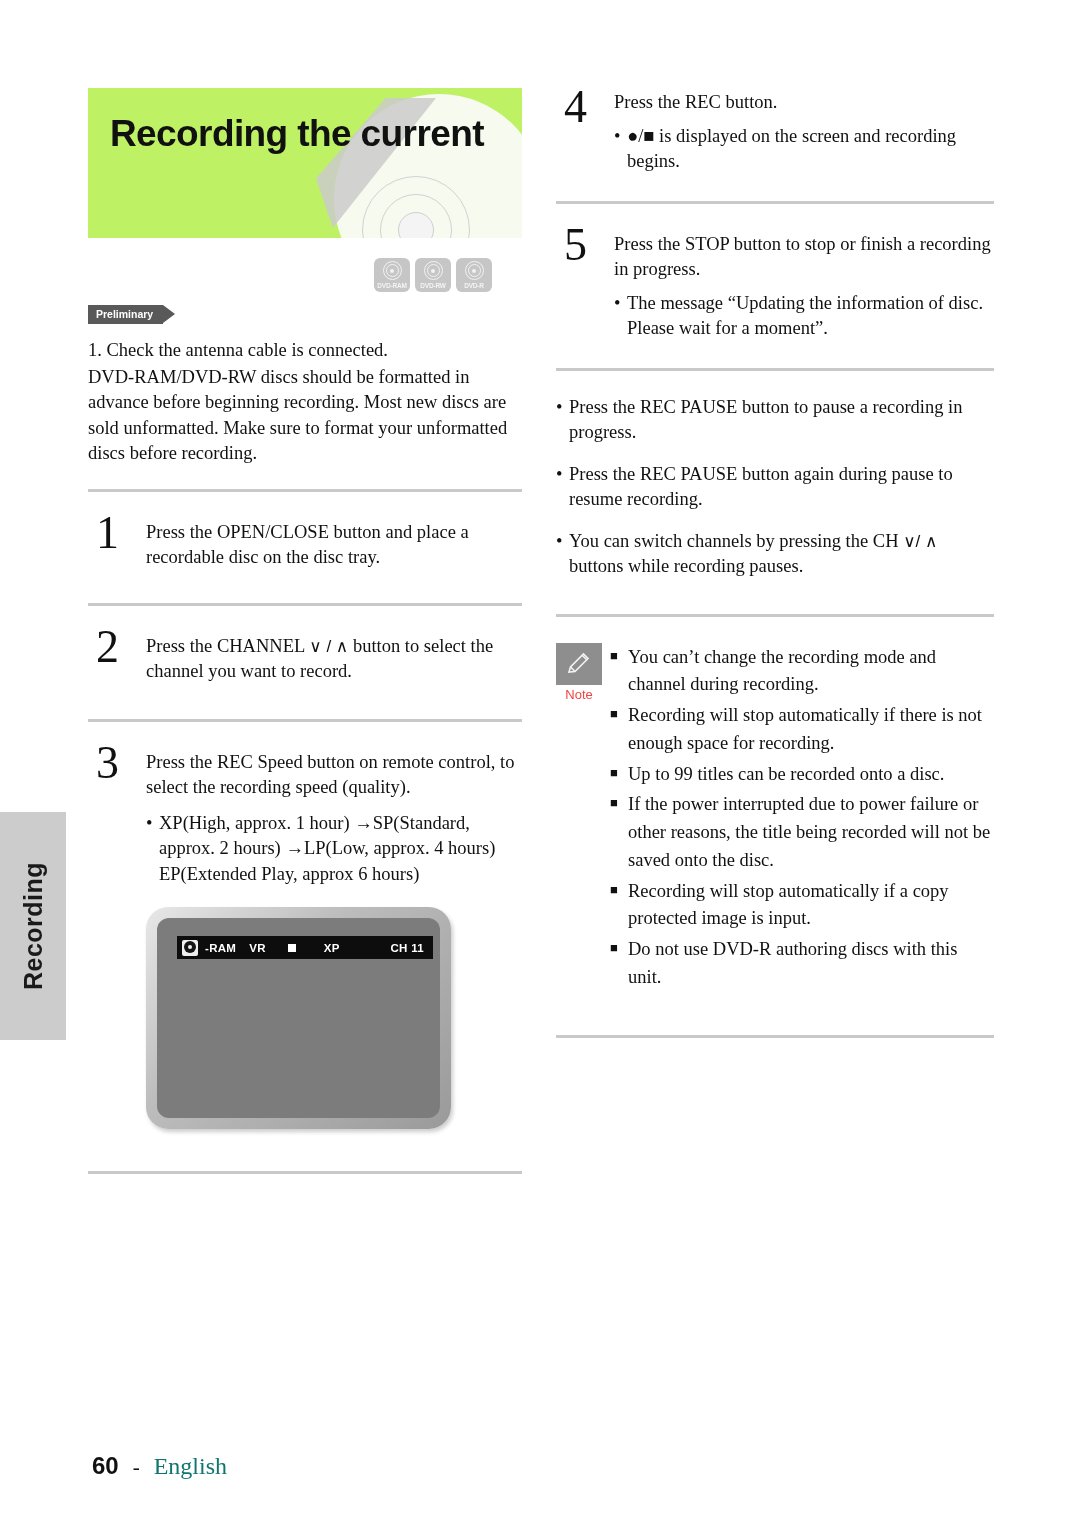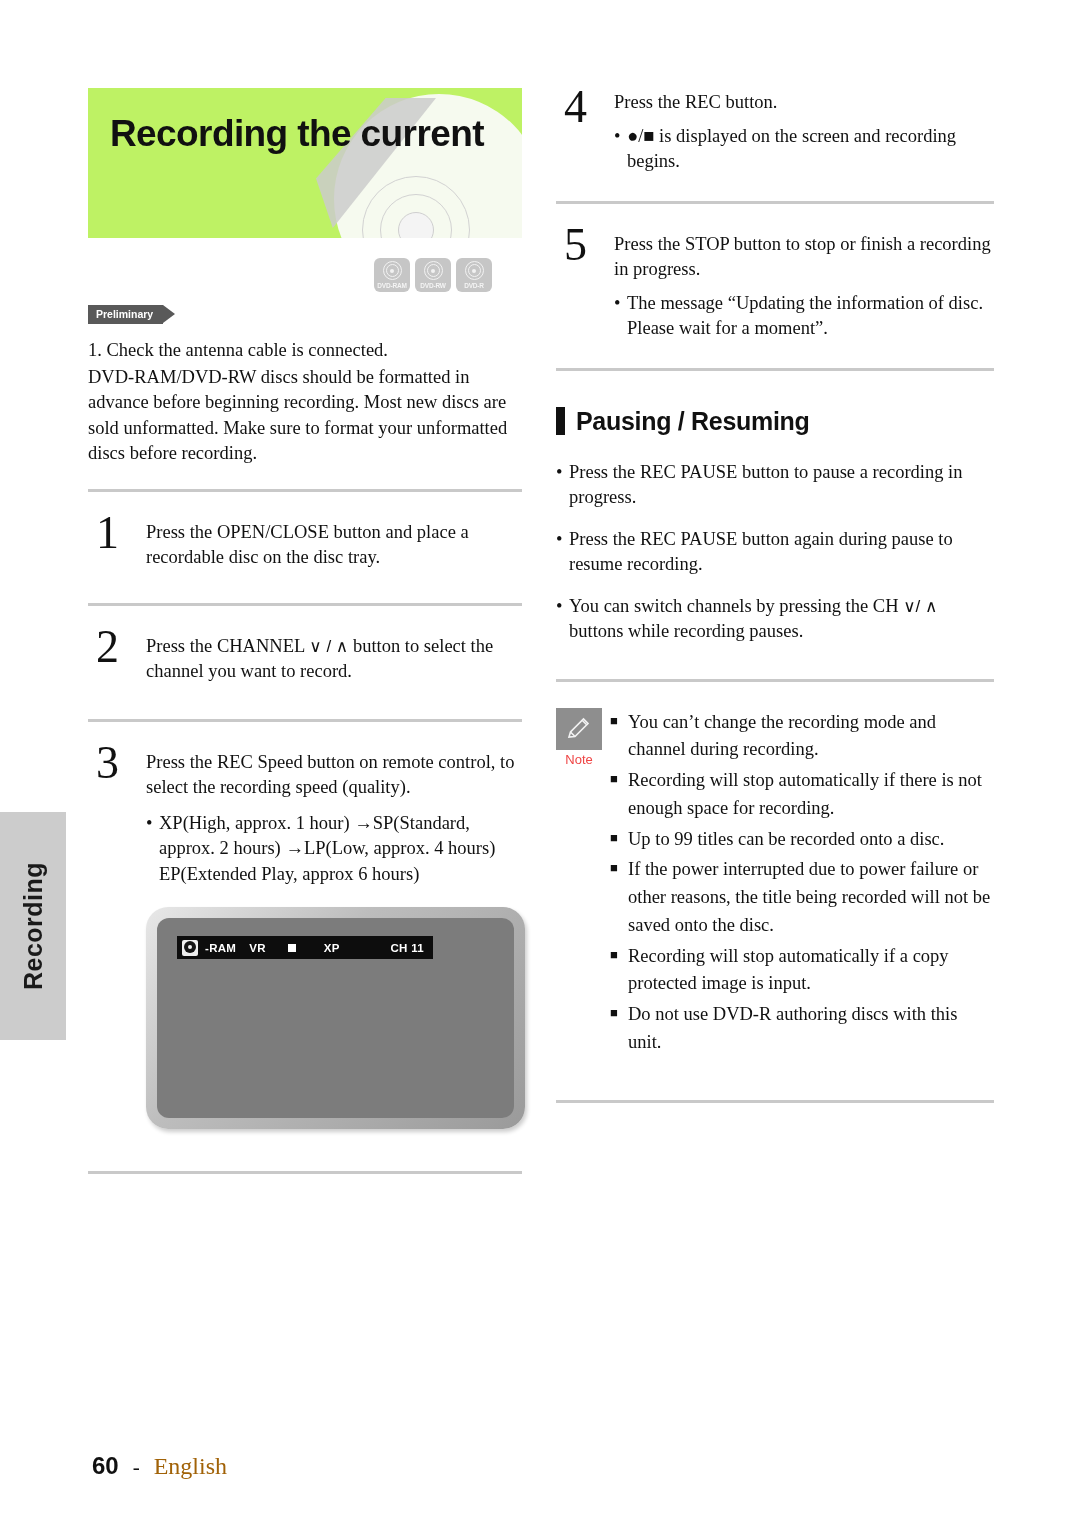--- a/index.html
+++ b/index.html
@@ -215,21 +215,21 @@
     font-family: "Liberation Sans", sans-serif;
     font-size: 17px;
   }
 
   
   .tv-figure {
     margin-top: 20px;
     padding-left: 58px;
   }
   .tv-outer {
-    width: 379px; height: 222px;
+    width: 305px; height: 222px;
     border-radius: 22px;
     background: linear-gradient(135deg,#e8e8e8 0%, #bdbdbd 38%, #9a9a9a 100%);
     padding: 11px;
     position: relative;
     box-shadow: 2px 3px 4px rgba(0,0,0,0.20);
   }
   .tv-screen {
     width: 100%; height: 100%;
     border-radius: 12px;
     background: #7c7c7c;
@@ -359,21 +359,21 @@
     align-items: baseline;
     gap: 14px;
   }
   .footer-num {
     font-family: "Liberation Sans", sans-serif;
     font-weight: bold;
     font-size: 24px;
     color: #111;
   }
   .footer-sep { font-size: 21px; color: #111; }
-  .footer-lang { font-size: 24px; color: #a16207; }
+  .footer-lang { font-size: 24px; color: #0f766e; }
 </style>
 </head>
 <body>
 
 <div class="page">
 
   <div class="side-tab">
     <div class="side-tab-label">Recording</div>
   </div>
 
@@ -491,24 +491,20 @@
           <div class="bullet">
             <span class="dot">•</span>
             <span class="btext">The message “Updating  the information of disc. Please wait for a moment”.</span>
           </div>
         </div>
       </div>
     </div>
 
     <div class="sep" style="margin-top:26px"></div>
 
-    <div class="section-head">
-      <span class="section-bar"></span>
-      <span class="section-title">Pausing / Resuming</span>
-    </div>
 
     <div class="plain-bullets body-text">
       <div class="bullet">
         <span class="dot">•</span>
         <span class="btext">Press the REC PAUSE button to pause a recording in progress.</span>
       </div>
       <div class="bullet">
         <span class="dot">•</span>
         <span class="btext">Press the REC PAUSE button again during pause to resume recording.</span>
       </div>

